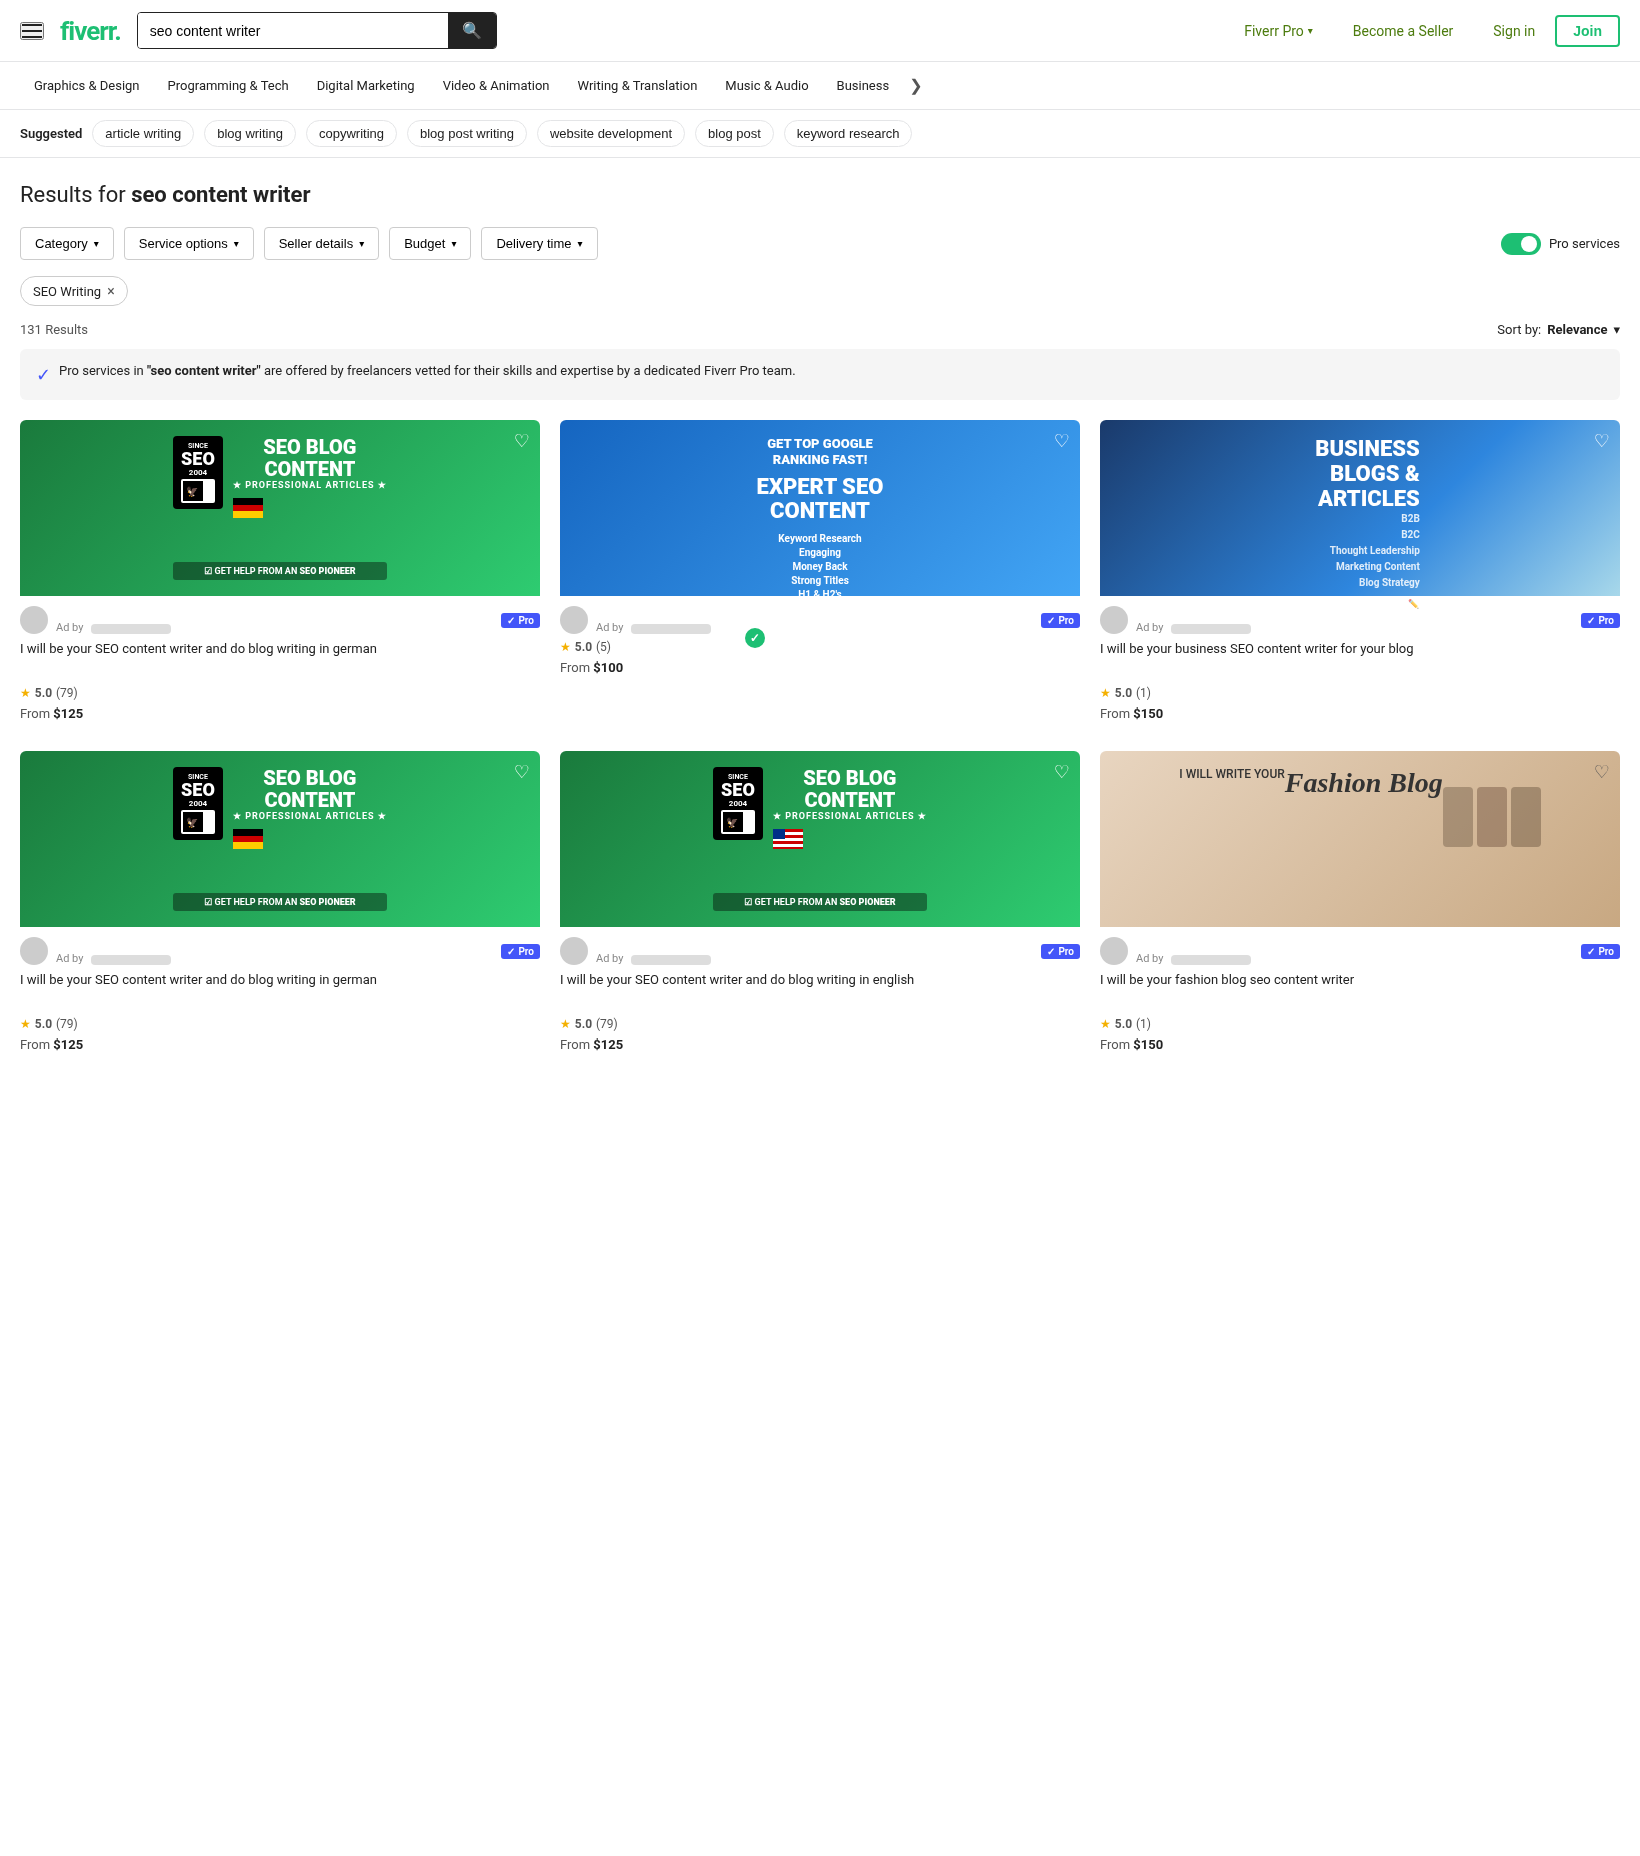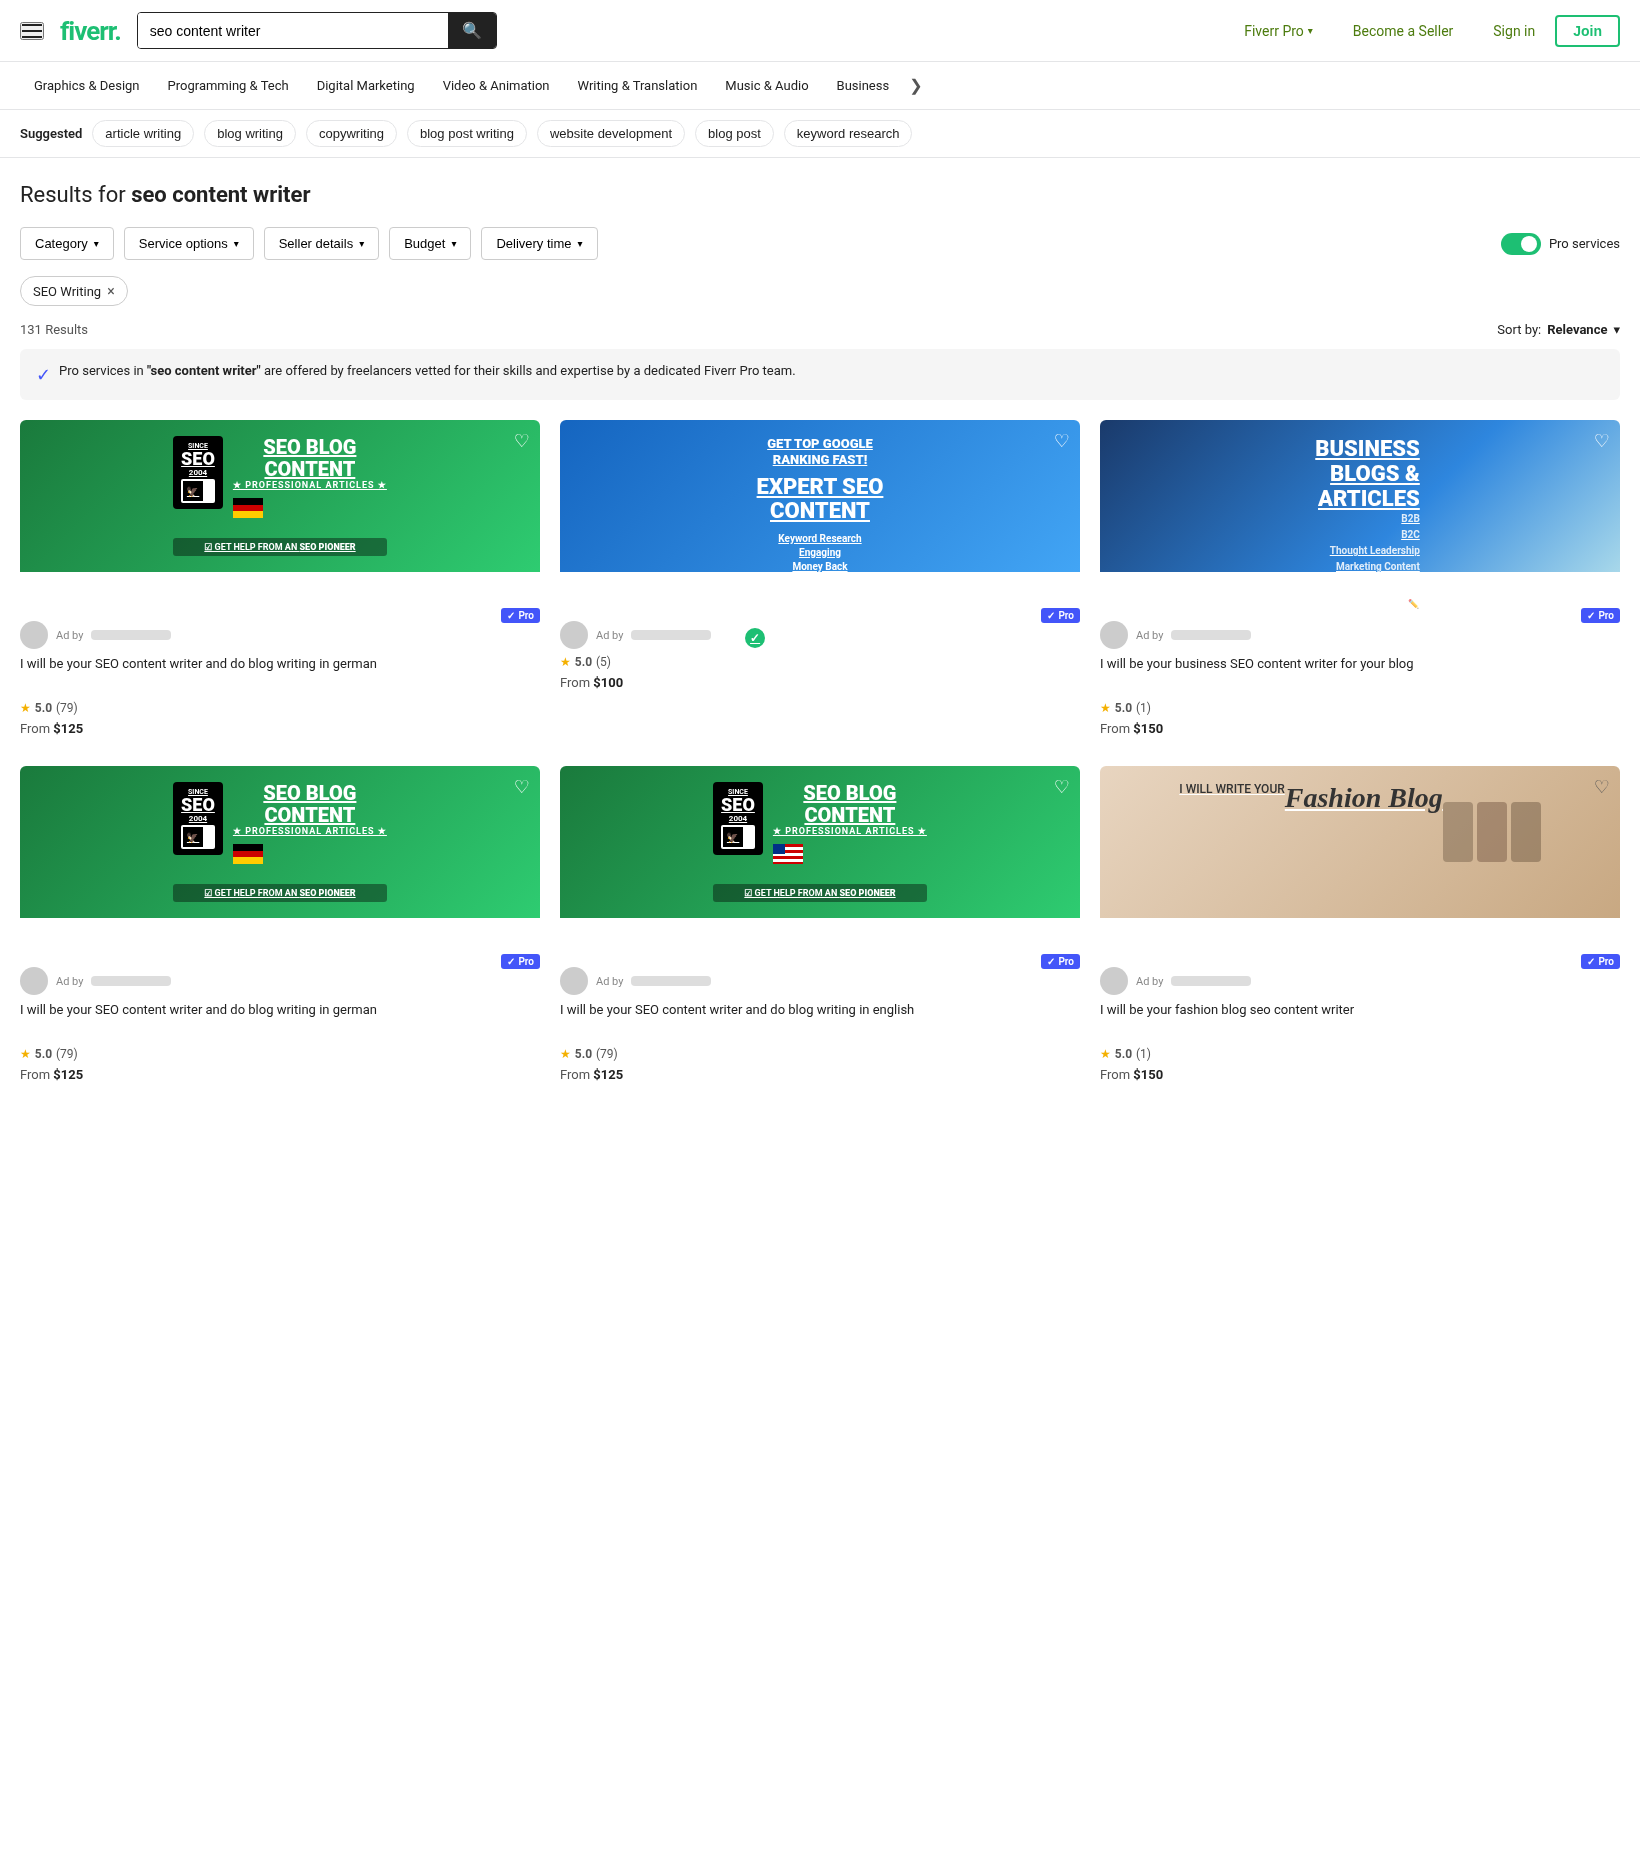--- a/index.html
+++ b/index.html
@@ -55,25 +55,25 @@
 
     
     .pro-notice { display: flex; align-items: flex-start; gap: 8px; background: #f5f5f5; padding: 12px 16px; border-radius: 6px; margin-bottom: 20px; font-size: 13px; line-height: 1.5; }
     .pro-badge-notice { color: #4355f9; font-size: 18px; flex-shrink: 0; }
 
     
     .grid { display: grid; grid-template-columns: repeat(3, 1fr); gap: 20px; }
 
     
     .card { border-radius: 6px; overflow: hidden; cursor: pointer; }
-    .card-img-placeholder { width: 100%; height: 152px; display: flex; align-items: flex-start; justify-content: center; font-size: 12px; color: #fff; font-weight: 700; text-align: center; position: relative; text-decoration: underline; }
+    .card-img-placeholder { width: 100%; height: 176px; display: flex; align-items: flex-start; justify-content: center; font-size: 12px; color: #fff; font-weight: 700; text-align: center; position: relative; }
     .heart-btn { position: absolute; top: 10px; right: 10px; background: none; border: none; cursor: pointer; font-size: 18px; color: #fff; z-index: 2; }
     .card-body { padding: 10px 0; }
     .seller-row { display: flex; align-items: center; justify-content: space-between; margin-bottom: 6px; }
-    .seller-info { display: flex; align-items: center; gap: 8px; margin-top: 39px; }
+    .seller-info { display: flex; align-items: flex-end; gap: 8px; }
     .avatar { width: 28px; height: 28px; border-radius: 50%; background: #ccc; flex-shrink: 0; }
     .seller-name-blurred { display: inline-block; width: 80px; height: 10px; background: #ddd; border-radius: 4px; }
     .pro-tag { background: #4355f9; color: #fff; font-size: 10px; padding: 2px 6px; border-radius: 3px; display: flex; align-items: center; gap: 3px; font-weight: 600; }
     .card-title { font-size: 13px; color: #222; line-height: 1.4; margin-bottom: 8px; min-height: 38px; }
     .rating-row { display: flex; align-items: center; gap: 4px; font-size: 12px; margin-bottom: 6px; }
     .star { color: #f4b000; }
     .rating-num { font-weight: 700; color: #555; }
     .review-count { color: #555; }
     .price-row { font-size: 13px; color: #555; }
     .price-row strong { color: #222; font-weight: 700; }

